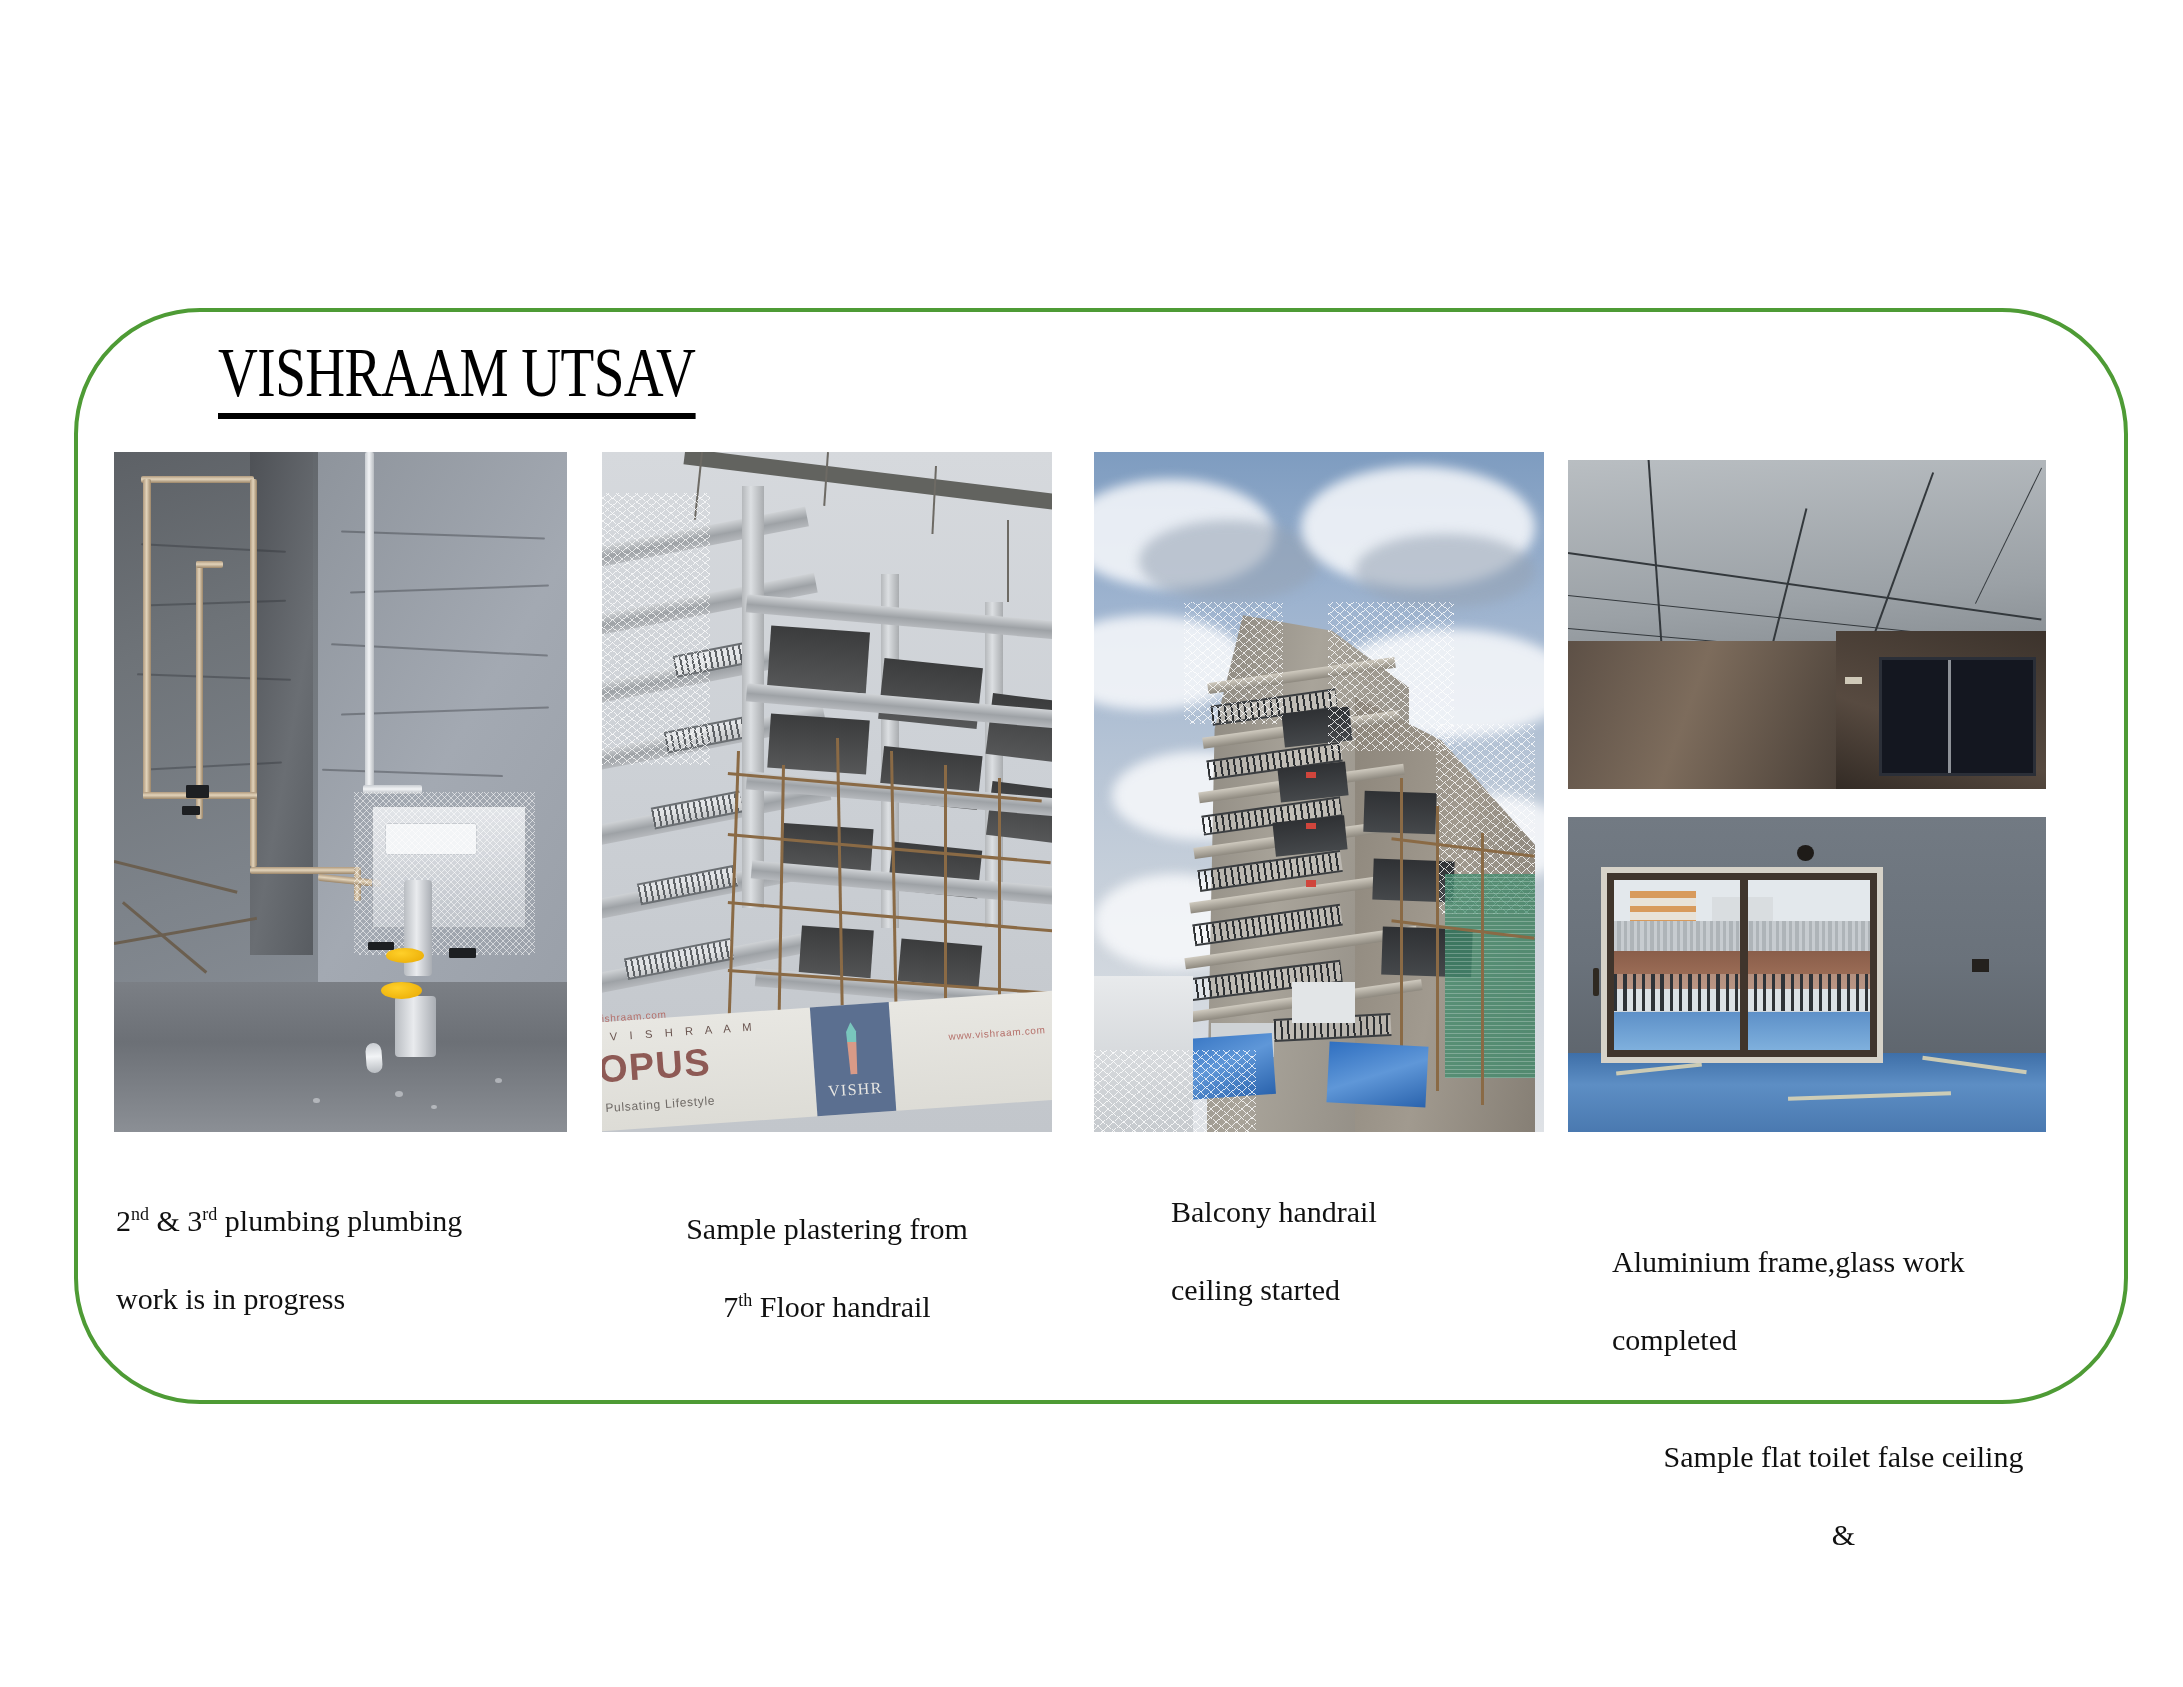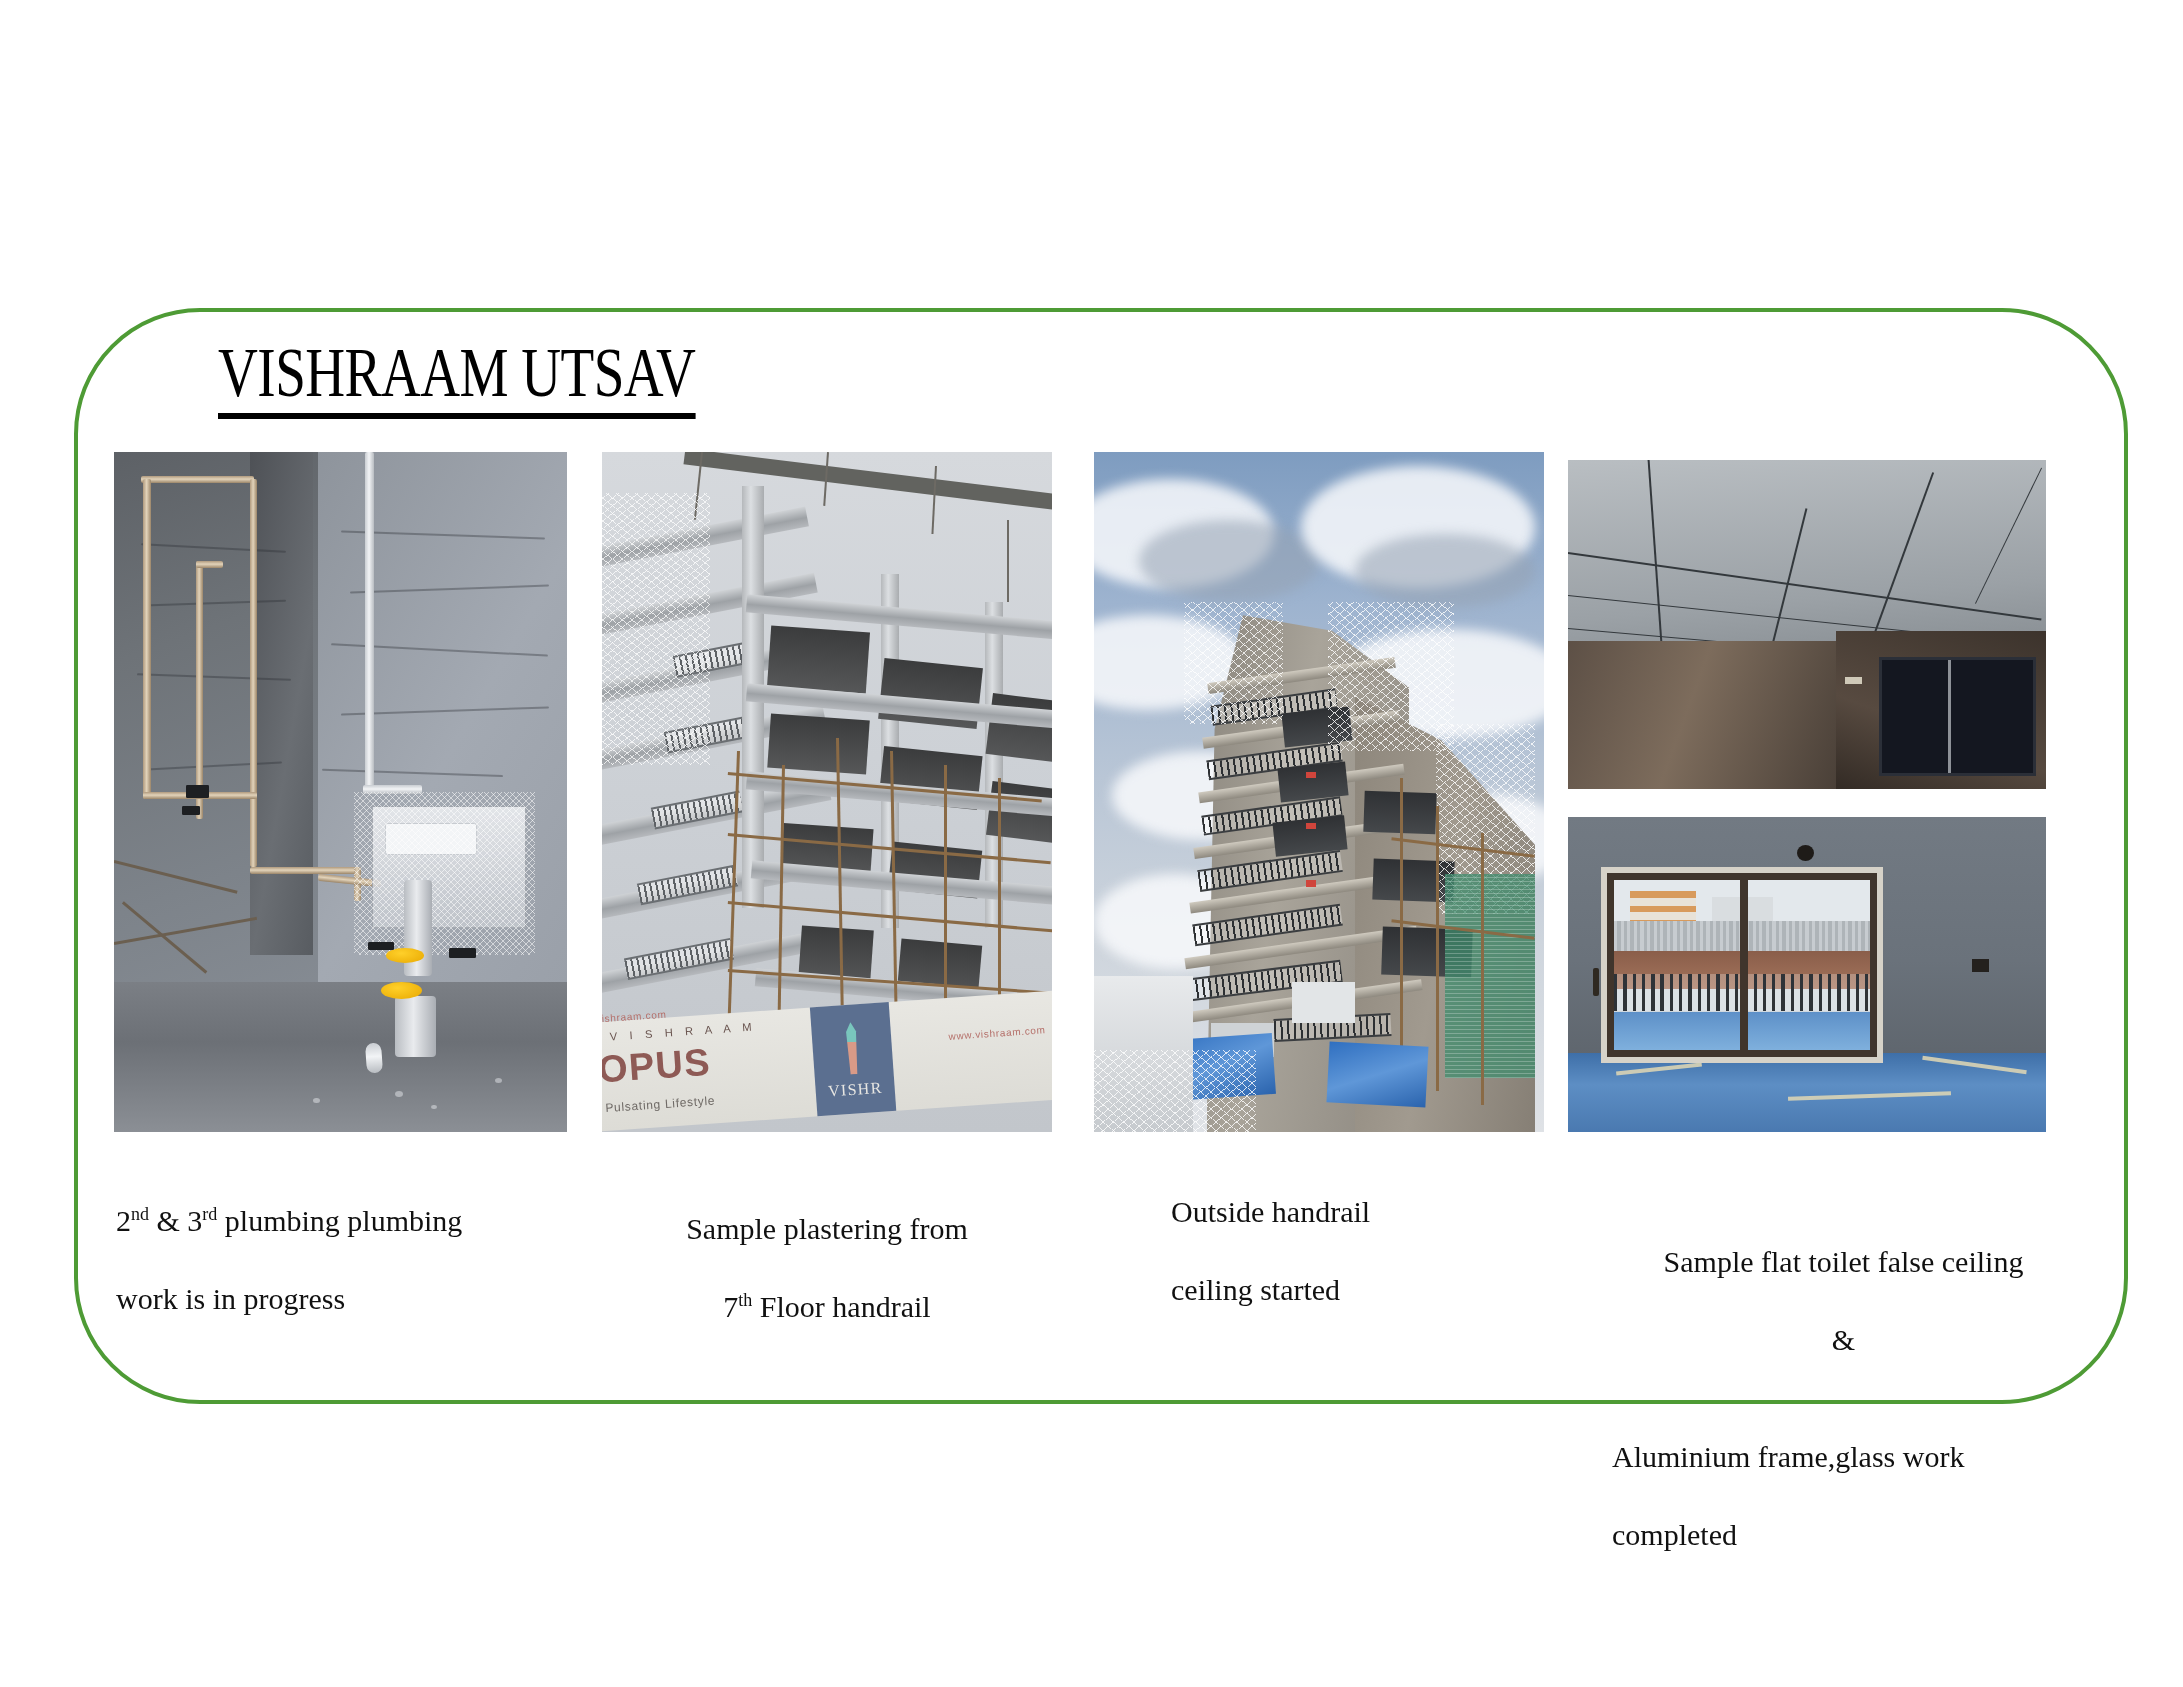--- a/index.html
+++ b/index.html
@@ -365,21 +365,21 @@
   <div class="bamboo" style="left:66%;top:58%;width:32%;height:2.6px;background:#8a6a45;position:absolute;transform:rotate(7deg);"></div>
   <div class="bamboo" style="left:66%;top:70%;width:32%;height:2.6px;background:#8a6a45;position:absolute;transform:rotate(7deg);"></div>
 
   <div class="tarp" style="left:14%;top:86%;width:26%;height:9%;transform:rotate(-4deg);"></div>
   <div class="tarp" style="left:52%;top:87%;width:22%;height:9%;transform:rotate(3deg);"></div>
   <div class="white-bldg"></div>
   <div class="net3" style="left:0%;top:88%;width:36%;height:12%;"></div>
 </div>
 
 <div class="caption" id="cap-handrail" style="left:1171px;top:1153px;width:410px;">
-  <span>Outside handrail</span><br>
+  <span>Balcony handrail</span><br>
   <span>ceiling started</span>
 </div>
 
 <div class="photo" id="photo-ceiling">
   <div class="ceil"></div>
 
   <div class="gl" style="left:18%;top:-2%;width:2px;height:60%;transform:rotate(-4deg);"></div>
   <div class="gl" style="left:0;top:28%;width:100%;height:2px;transform:rotate(8deg);"></div>
   <div class="gl" style="left:0;top:41%;width:100%;height:1.3px;transform:rotate(6deg);"></div>
   <div class="gl" style="left:0;top:51%;width:82%;height:1.3px;transform:rotate(5deg);"></div>
@@ -413,22 +413,22 @@
       <div class="view-wall"></div>
       <div class="view-rail"></div>
       <div class="view-blue"></div>
       <div class="sash"></div>
     </div>
   </div>
   <div class="handle"></div>
 </div>
 
 <div class="caption" id="cap-ceiling" style="left:1612px;top:1164px;width:463px;">
+  <div style="text-align:left;">
+    <span>Aluminium frame,glass work</span><br>
+    <span>completed</span>
+  </div>
   <div style="text-align:center;">
     <span>Sample flat toilet false ceiling</span><br>
     <span>&amp;</span>
   </div>
-  <div style="text-align:left;">
-    <span>Aluminium frame,glass work</span><br>
-    <span>completed</span>
-  </div>
 </div>
 
 
 </body></html>

